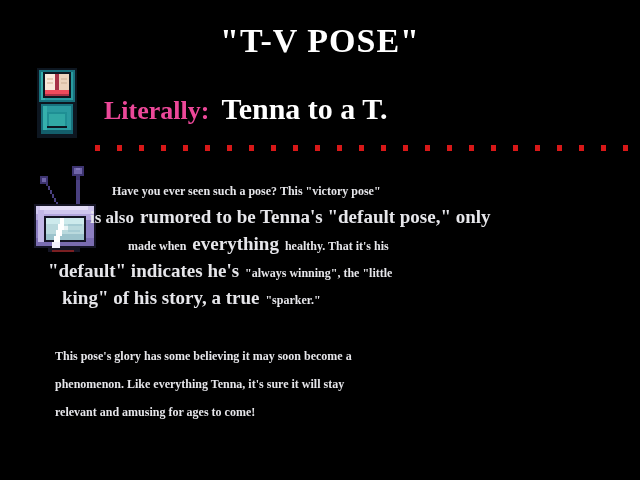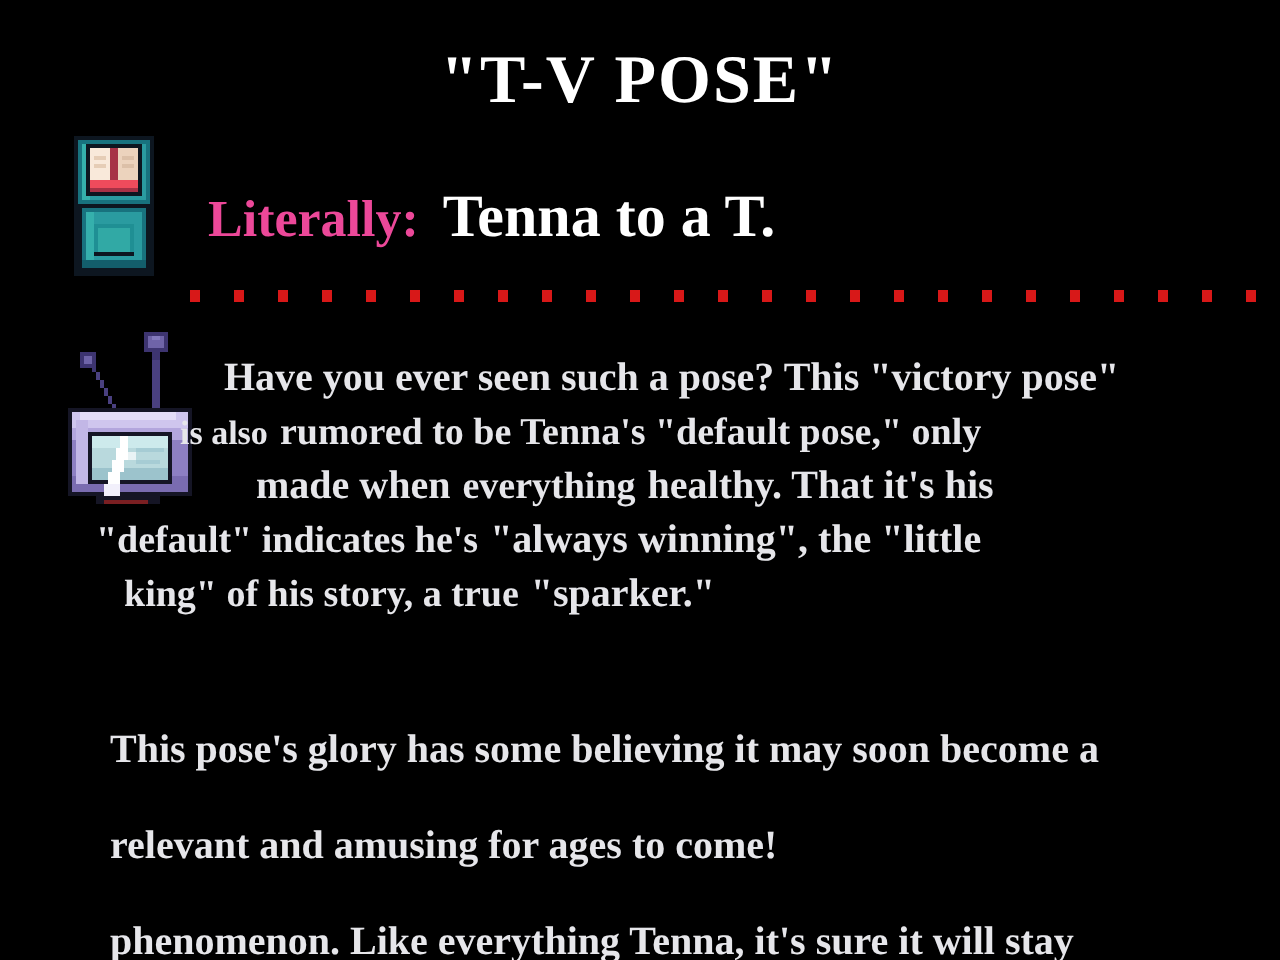--- a/index.html
+++ b/index.html
@@ -110,26 +110,25 @@
   #para1 .l3 { padding-left: 84px; }
   #para1 .l4 { padding-left: 4px;  }
   #para1 .l5 { padding-left: 18px; }
 
   #para2 { left: 55px; top: 341px; width: 580px; }
   #para2 .ln {
     display: block;
     white-space: nowrap;
     height: 28px;
     line-height: 28px;
-    margin-top: 20px;
   }
 
   
   .t   { font-size: 17px; }
-  .tb  { font-size: 20px; }
+  .tb  { font-size: 12px; }
   .tbig{ font-size: 19px; }
   .w-s { display: inline-block; width: 6px; }
 </style>
 </head>
 <body>
 
 <div id="screen">
 
   <div id="title">"T-V POSE"</div>
 
@@ -257,17 +256,17 @@
   <div class="para" id="para1">
       <span class="ln l1"><span class="tb">Have you ever seen such a pose? This "victory pose"</span></span>
       <span class="ln l2"><span class="t">is also</span><span class="w-s"></span><span class="tbig">rumored to be Tenna's "default pose," only</span></span>
       <span class="ln l3"><span class="tb">made when</span><span class="w-s"></span><span class="tbig">everything</span><span class="w-s"></span><span class="tb">healthy. That it's his</span></span>
       <span class="ln l4"><span class="tbig">"default" indicates he's</span><span class="w-s"></span><span class="tb">"always winning", the "little</span></span>
       <span class="ln l5"><span class="tbig">king" of his story, a true</span><span class="w-s"></span><span class="tb">"sparker."</span></span>
     </div>
 
   <div class="para" id="para2">
       <span class="ln l1"><span class="tb">This pose's glory has some believing it may soon become a</span></span>
+      <span class="ln l2"><span class="tb">phenomenon. Like everything Tenna, it's sure it will stay</span></span>
       <span class="ln l3"><span class="tb">relevant and amusing for ages to come!</span></span>
-      <span class="ln l2"><span class="tb">phenomenon. Like everything Tenna, it's sure it will stay</span></span>
     </div>
 
 </div>
 
 </body></html>

